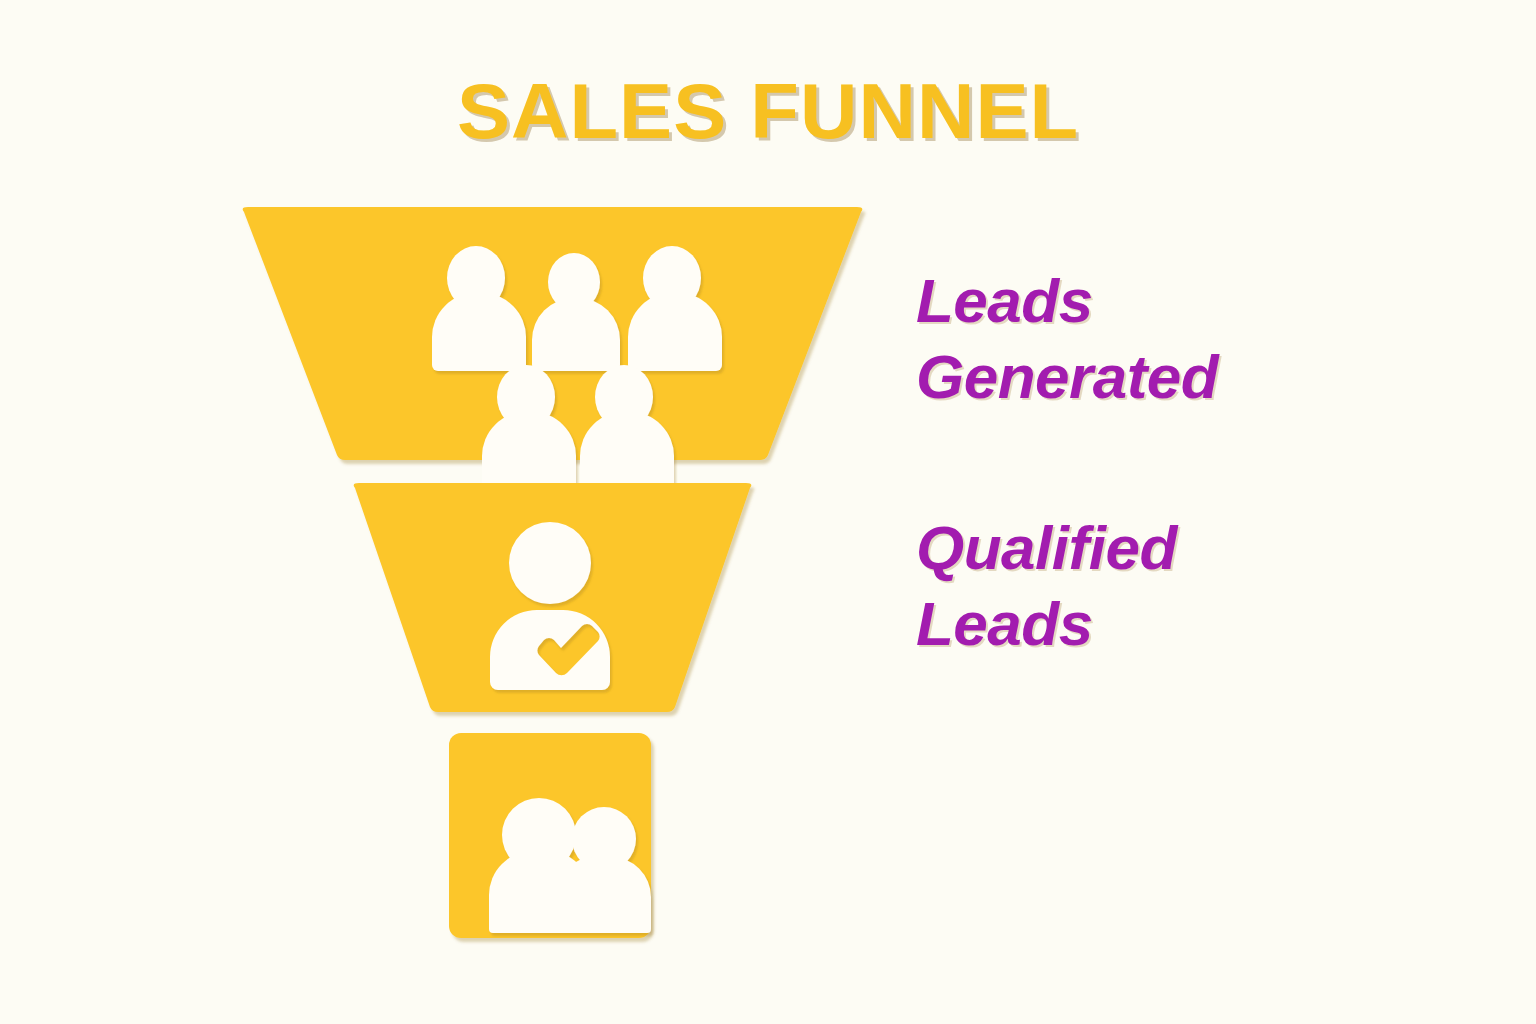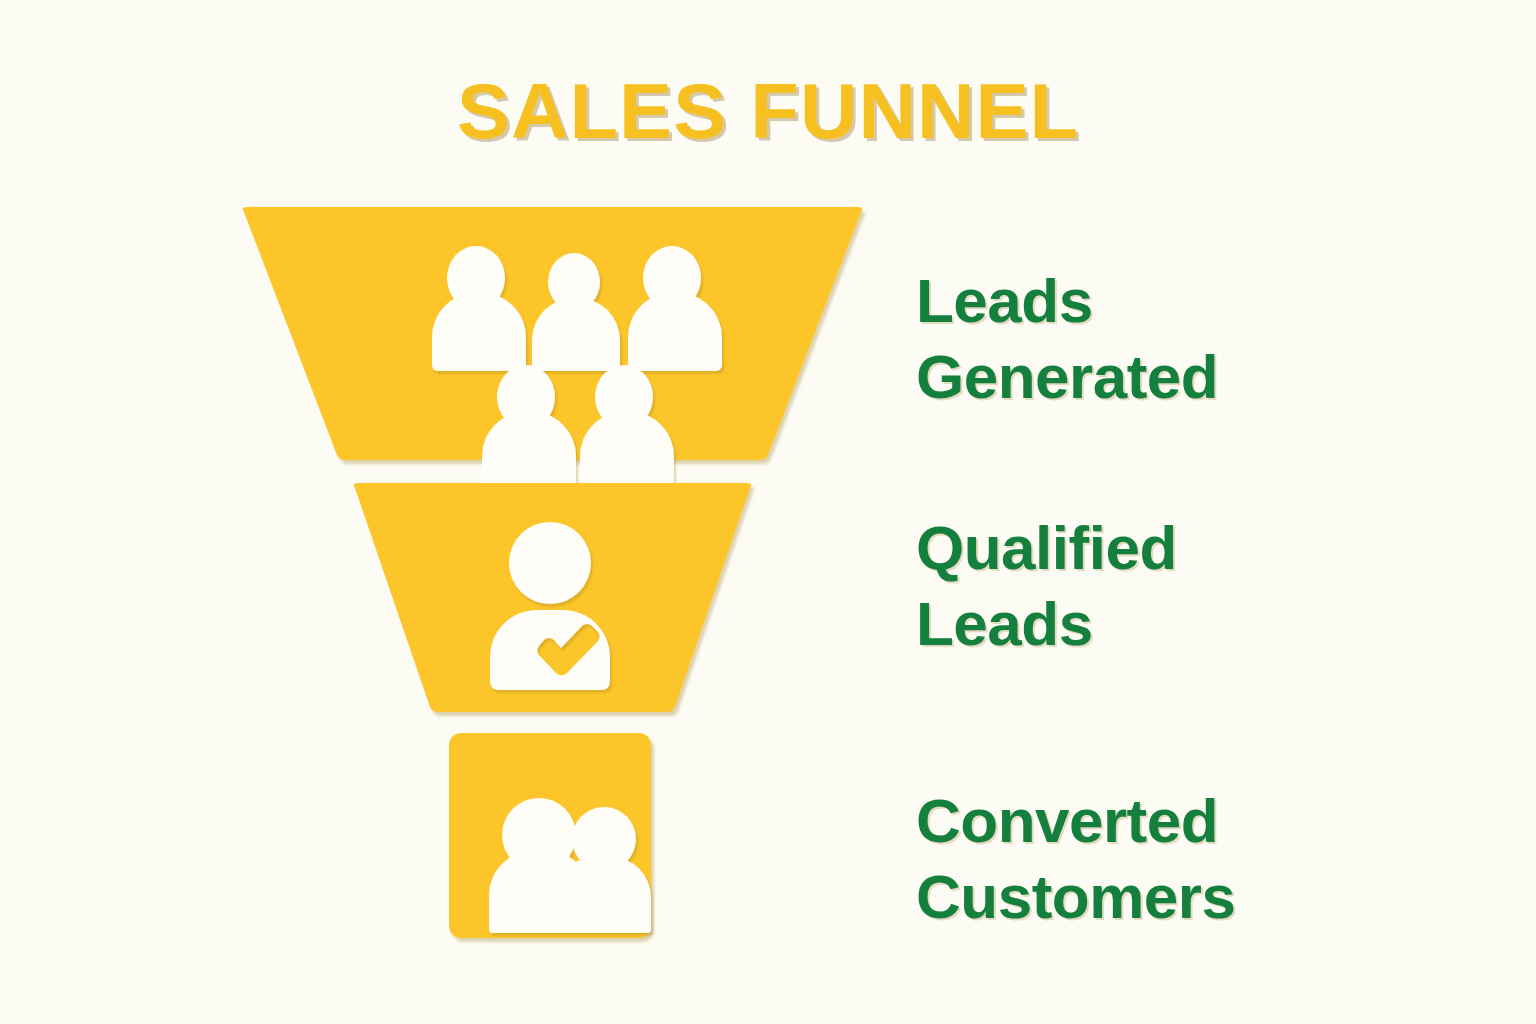--- a/index.html
+++ b/index.html
@@ -53,24 +53,25 @@
     overflow: visible;
   }
 
   
   .stage-label {
     position: absolute;
     font-family: "Liberation Sans", sans-serif;
     font-weight: 700;
     font-size: 62px;
     line-height: 1.22;
-    color: #15803d;
+    color: #a21caf;
     text-shadow: 2px 2px 0 rgba(140, 95, 12, 0.22);
     white-space: pre-line;
     letter-spacing: -0.5px;
+    font-style: italic;
   }
   #label-leads      { left: 916px; top: 263px; }
   #label-qualified  { left: 916px; top: 510px; }
   #label-converted  { left: 916px; top: 783px; }
 </style>
 </head>
 <body>
 
 <div id="canvas">
 
@@ -154,16 +155,14 @@
       </g>
     </svg>
   </div>
 
   <div class="stage-label" id="label-leads">Leads
 Generated</div>
 
   <div class="stage-label" id="label-qualified">Qualified
 Leads</div>
 
-  <div class="stage-label" id="label-converted">Converted
-Customers</div>
 
 </div>
 
 </body></html>

